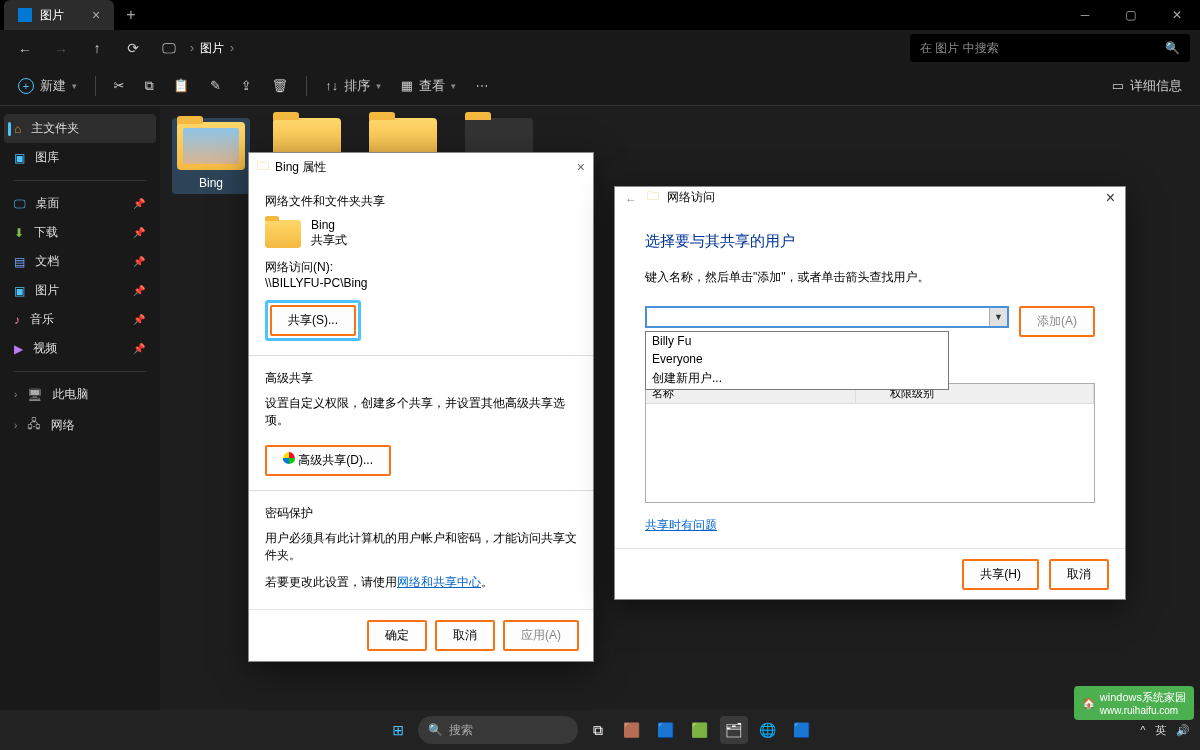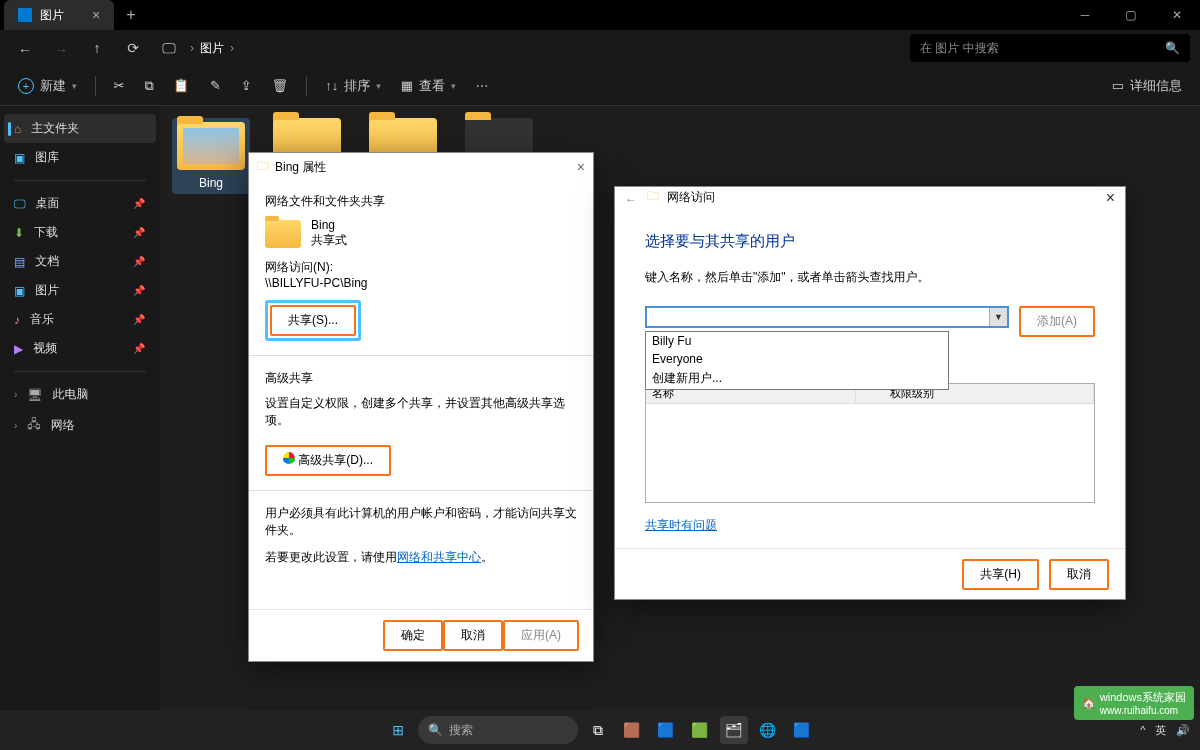--- a/index.html
+++ b/index.html
@@ -55,21 +55,21 @@
 .tabbtn.active { border-color: #ccc; background: #fff; position: relative; top: 1px; }
 .props-body { padding: 12px 16px; flex: 1; font-size: 12px; }
 .section-title { margin-bottom: 8px; }
 .folder-row { display: flex; align-items: center; gap: 10px; margin-bottom: 10px; }
 .mini-folder { width: 36px; height: 28px; background: linear-gradient(#ffd76a, #f5b942); border-radius: 3px; position: relative; }
 .mini-folder::before { content: ""; position: absolute; top: -4px; left: 0; width: 14px; height: 5px; background: #f5b942; border-radius: 2px 2px 0 0; }
 .dlg-btn { border: 2px solid #f97316; background: #fdfdfd; padding: 5px 16px; font-size: 12px; border-radius: 2px; }
 .share-btn-hl { border: 3px solid #4cc2ff; display: inline-block; padding: 2px; border-radius: 3px; }
 .link { color: #0066cc; text-decoration: underline; }
 .hr { height: 1px; background: #ddd; margin: 14px -16px; }
-.dlg-footer { padding: 10px 14px; display: flex; gap: 0; justify-content: flex-end; border-top: 1px solid #e5e5e5; align-items: center; }
+.dlg-footer { padding: 10px 14px; display: flex; gap: 8px; justify-content: flex-end; border-top: 1px solid #e5e5e5; align-items: center; }
 
 
 .netdlg { left: 614px; top: 186px; width: 512px; height: 414px; display: flex; flex-direction: column; }
 .nd-header { height: 34px; display: flex; align-items: center; padding: 0 10px; gap: 10px; }
 .nd-title-row { display: flex; align-items: center; gap: 8px; font-size: 12px; }
 .nd-close { margin-left: auto; font-size: 16px; color: #333; }
 .nd-body { padding: 14px 30px; flex: 1; }
 .nd-h1 { color: #003399; font-size: 15px; font-weight: normal; margin: 10px 0 18px; }
 .nd-sub { font-size: 12px; margin-bottom: 20px; }
 .combo-row { display: flex; gap: 10px; align-items: flex-start; }
@@ -274,20 +274,21 @@
       <button class="dlg-btn">共享(S)...</button>
     </div>
     <div class="hr"></div>
     <div class="section-title">高级共享</div>
     <div style="margin-bottom:16px">设置自定义权限，创建多个共享，并设置其他高级共享选项。</div>
     <button class="dlg-btn">
       <span class="shield"></span>
       <span>高级共享(D)...</span>
     </button>
     <div class="hr"></div>
+    <div class="section-title">密码保护</div>
     <div style="margin-bottom:10px">用户必须具有此计算机的用户帐户和密码，才能访问共享文件夹。</div>
     <div>
       <span>若要更改此设置，请使用</span><a class="link">网络和共享中心</a>。
     </div>
   </div>
   <div class="dlg-footer">
     <button class="dlg-btn">确定</button>
     <button class="dlg-btn">取消</button>
     <button class="dlg-btn" style="color:#888">应用(A)</button>
   </div>

